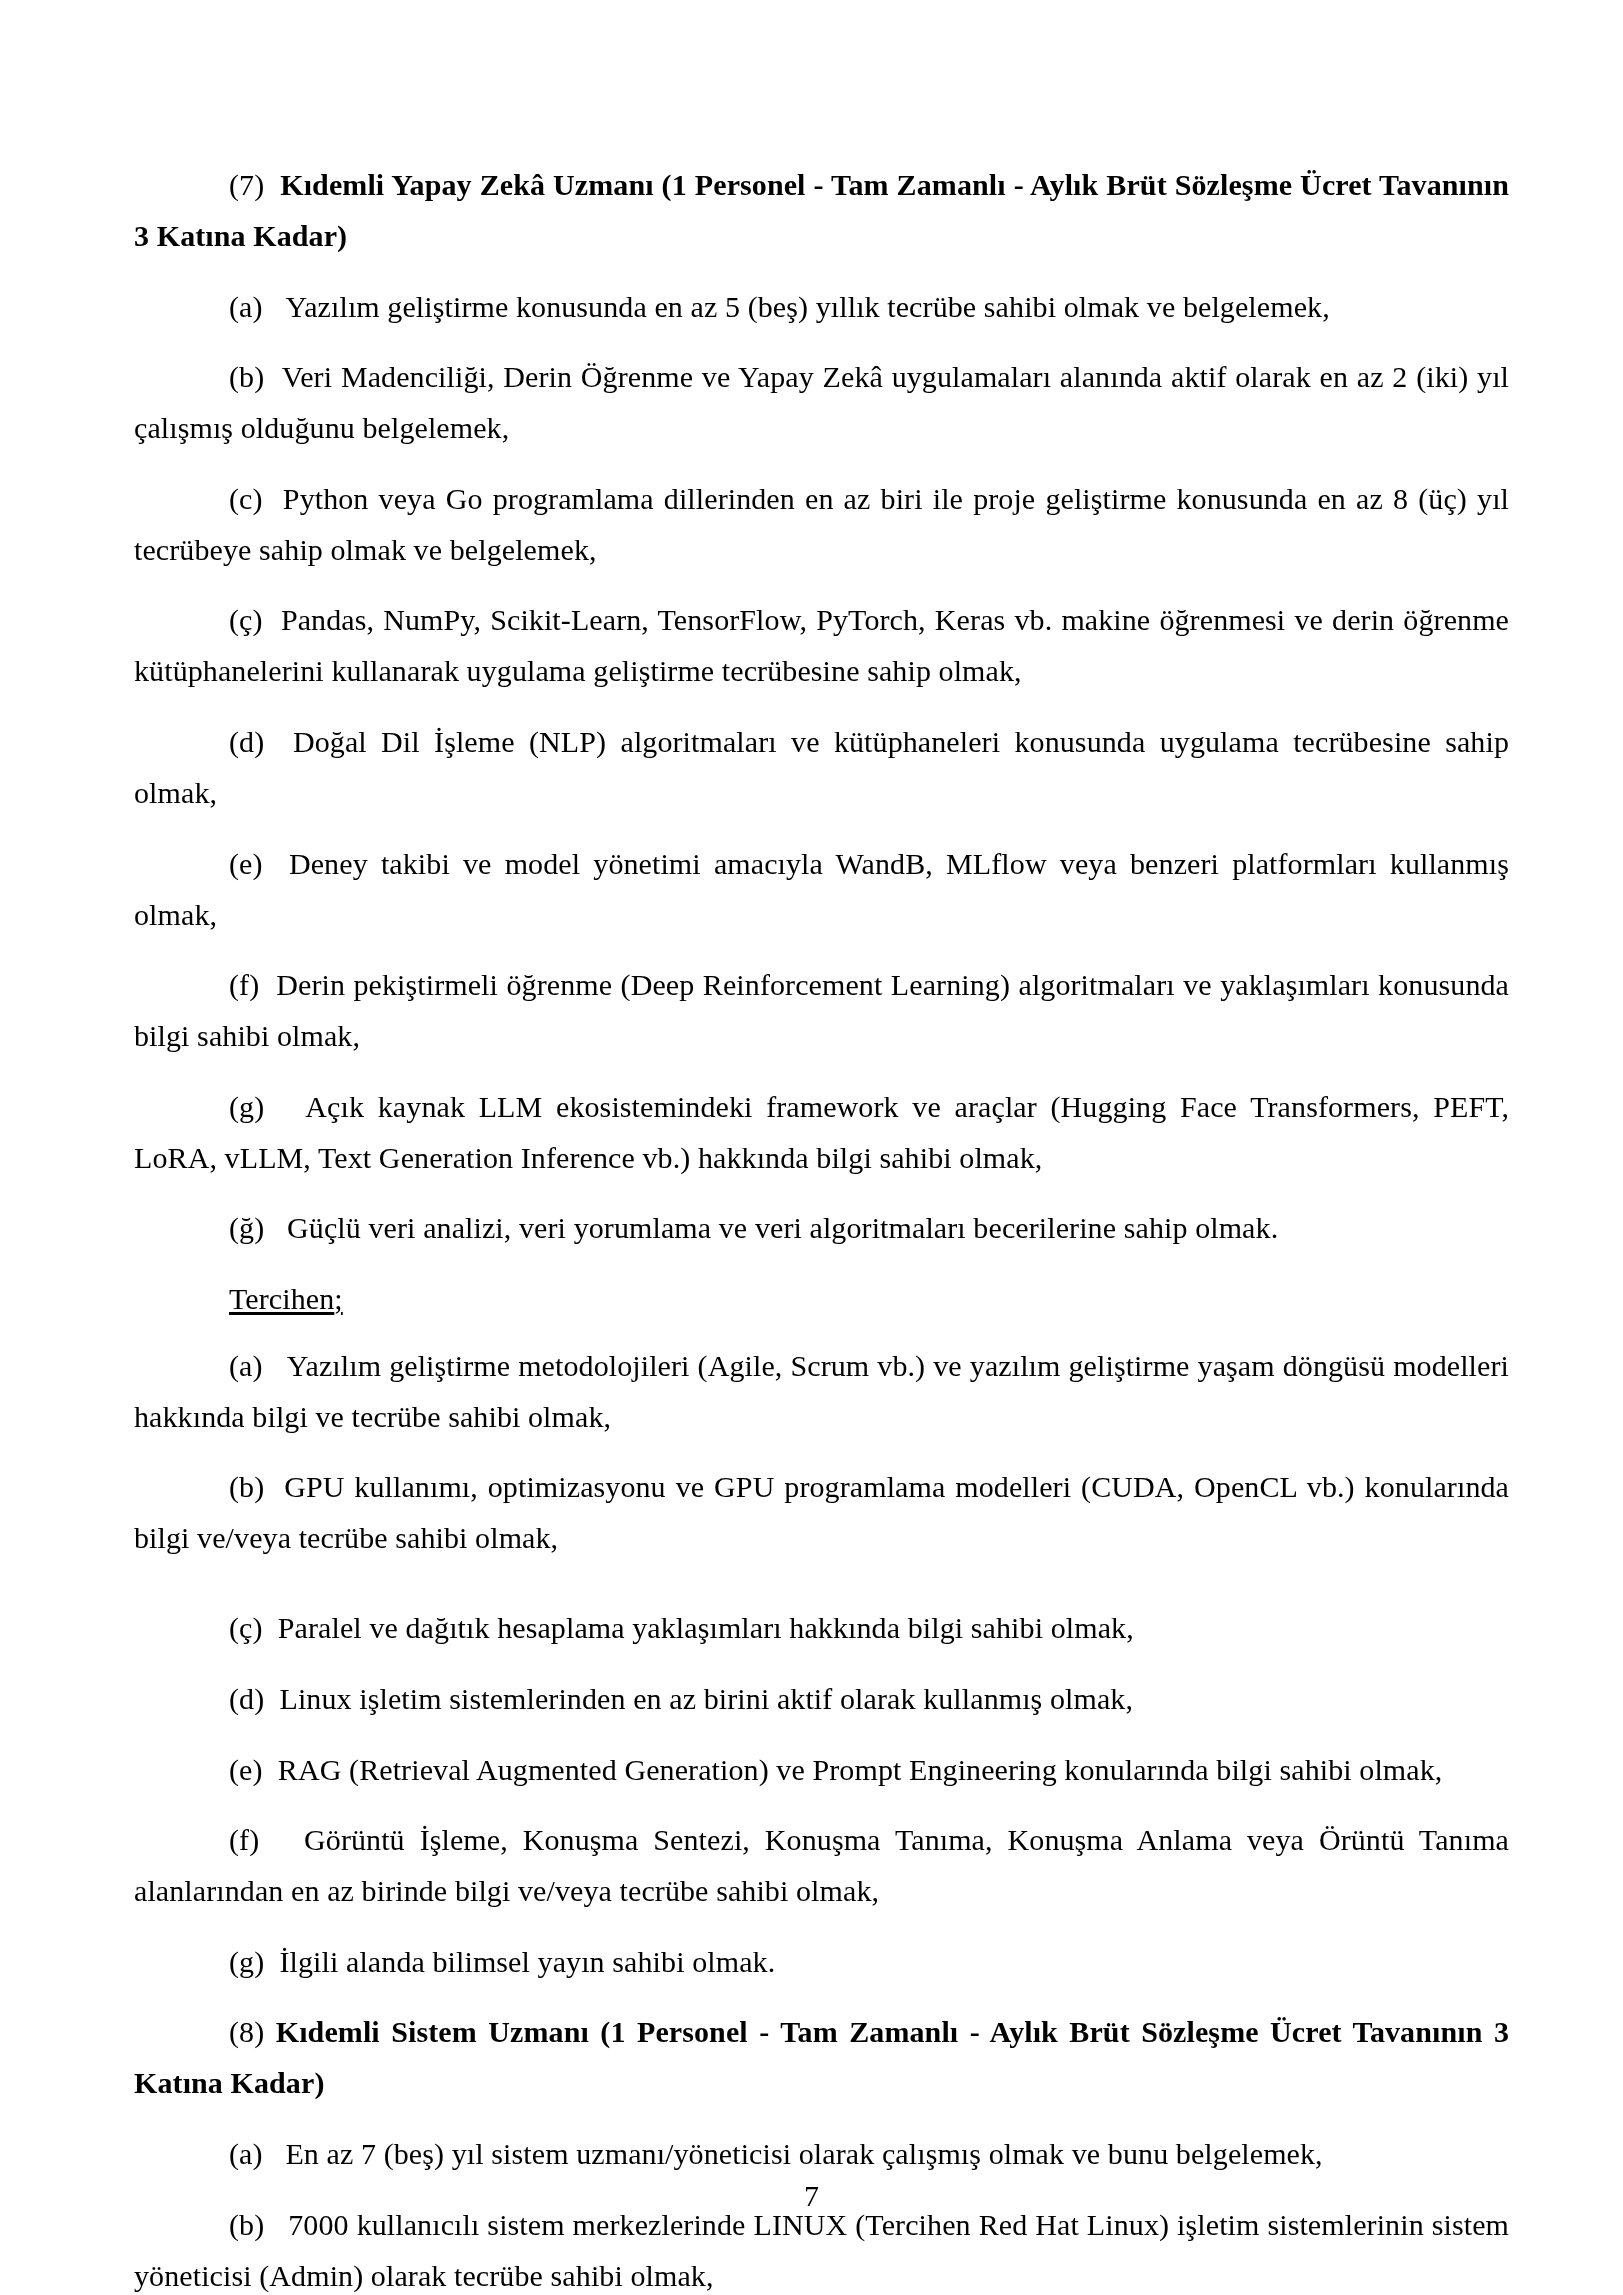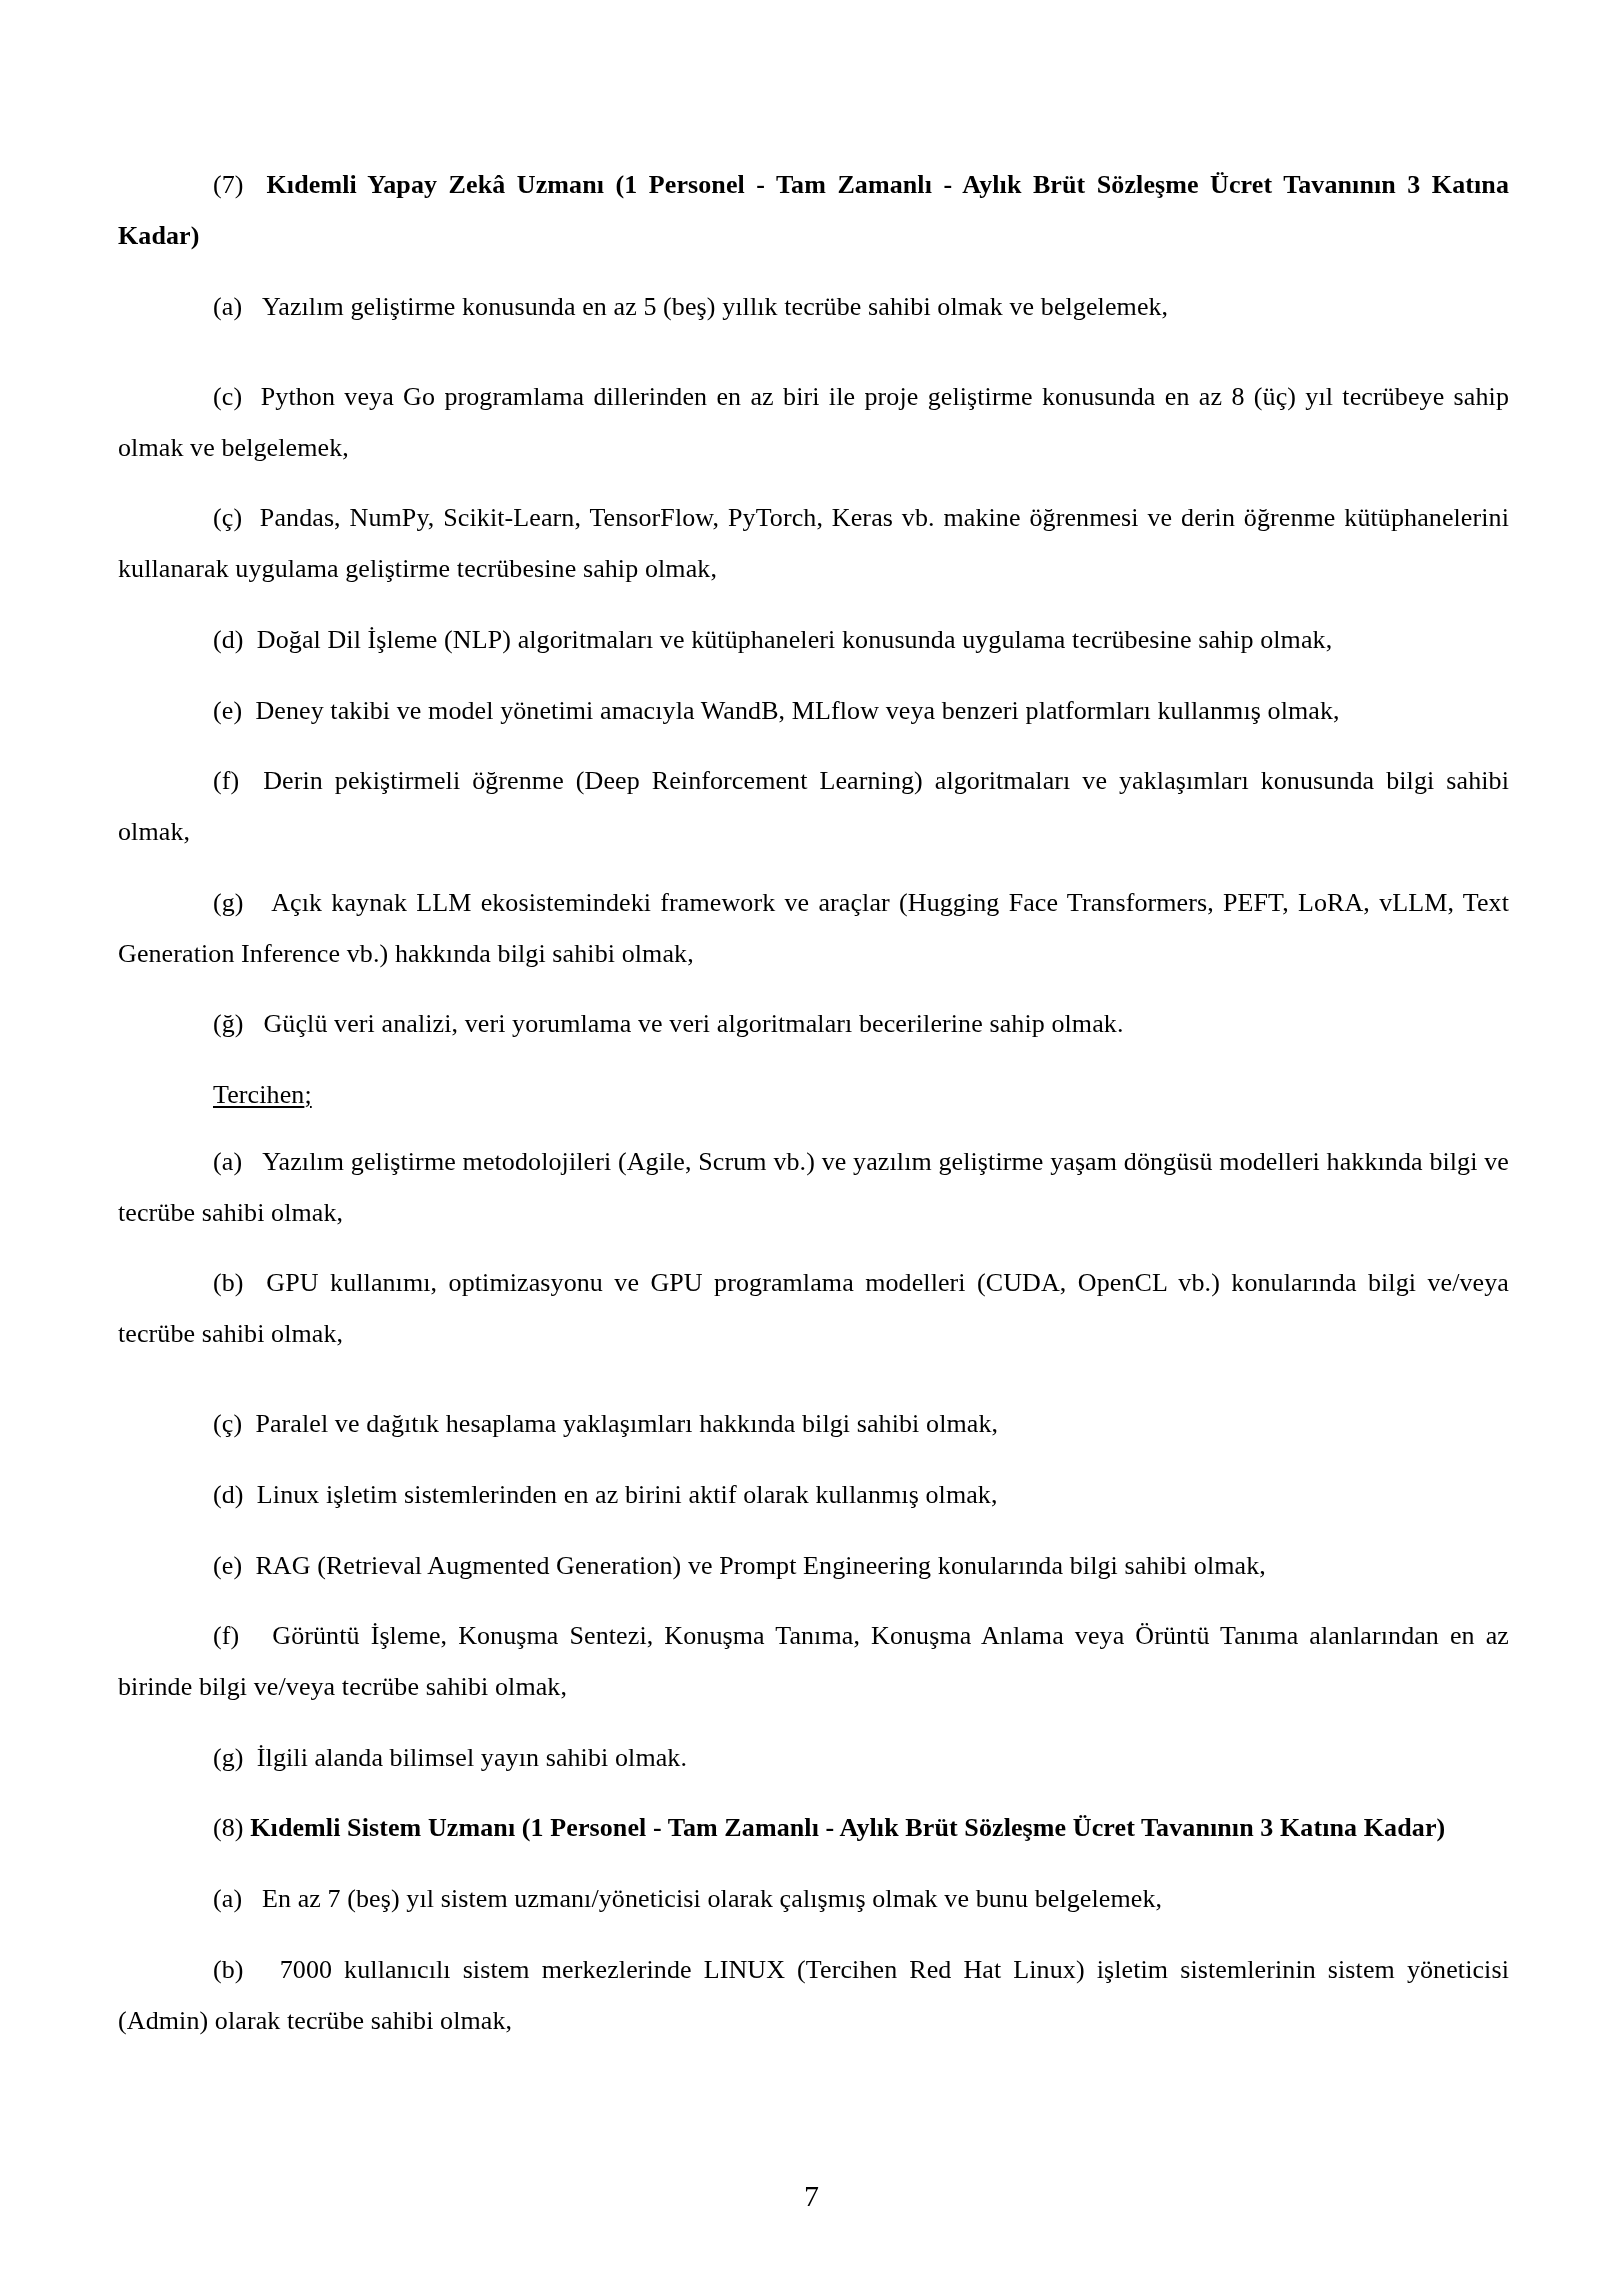--- a/index.html
+++ b/index.html
@@ -17,22 +17,22 @@
     height: 2295px;
     background: #ffffff;
     box-sizing: border-box;
     padding: 159px 115px 0 118px;
     overflow: hidden;
   }
   .content {
     width: 1391px;
   }
   p {
-    margin: 0 0 0 0;
-    font-size: 26px;
+    margin: 0 0 0 16px;
+    font-size: 30px;
     line-height: 51px;
     text-align: justify;
     text-justify: inter-word;
     letter-spacing: 0.1px;
   }
   p.para {
     text-indent: 95px;
   }
   p.heading {
     text-indent: 95px;
@@ -73,20 +73,21 @@
 
 <div class="page">
   <div class="content">
 
     <p class="heading"><span class="num">(7)</span>&nbsp;&nbsp;<span>Kıdemli Yapay Zekâ Uzmanı (1 Personel - Tam Zamanlı - Aylık Brüt Sözleşme Ücret Tavanının 3 Katına Kadar)</span></p>
     <div class="gap"></div>
 
     <p class="para"><span class="marker">(a)</span>&nbsp;&nbsp;&nbsp;<span>Yazılım geliştirme konusunda en az 5 (beş) yıllık tecrübe sahibi olmak ve belgelemek,</span></p>
     <div class="gap"></div>
 
+    <p class="para"><span class="marker">(b)</span>&nbsp;&nbsp;<span>Veri Madenciliği, Derin Öğrenme ve Yapay Zekâ uygulamaları alanında aktif olarak en az 2 (iki) yıl çalışmış olduğunu belgelemek,</span></p>
     <div class="gap"></div>
 
     <p class="para"><span class="marker">(c)</span>&nbsp;&nbsp;<span>Python veya Go programlama dillerinden en az biri ile proje geliştirme konusunda en az 8 (üç) yıl tecrübeye sahip olmak ve belgelemek,</span></p>
     <div class="gap"></div>
 
     <p class="para"><span class="marker">(ç)</span>&nbsp;&nbsp;<span>Pandas, NumPy, Scikit-Learn, TensorFlow, PyTorch, Keras vb. makine öğrenmesi ve derin öğrenme kütüphanelerini kullanarak uygulama geliştirme tecrübesine sahip olmak,</span></p>
     <div class="gap"></div>
 
     <p class="para"><span class="marker">(d)</span>&nbsp;&nbsp;<span>Doğal Dil İşleme (NLP) algoritmaları ve kütüphaneleri konusunda uygulama tecrübesine sahip olmak,</span></p>
     <div class="gap"></div>

